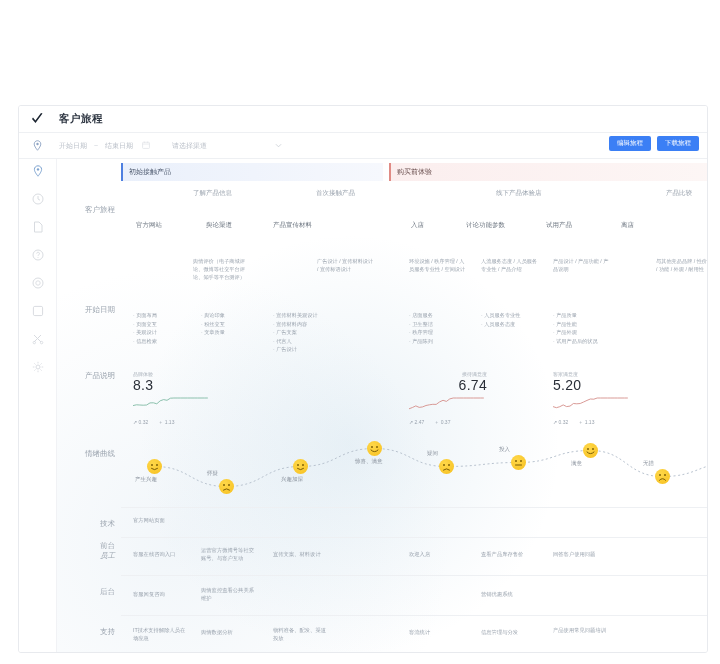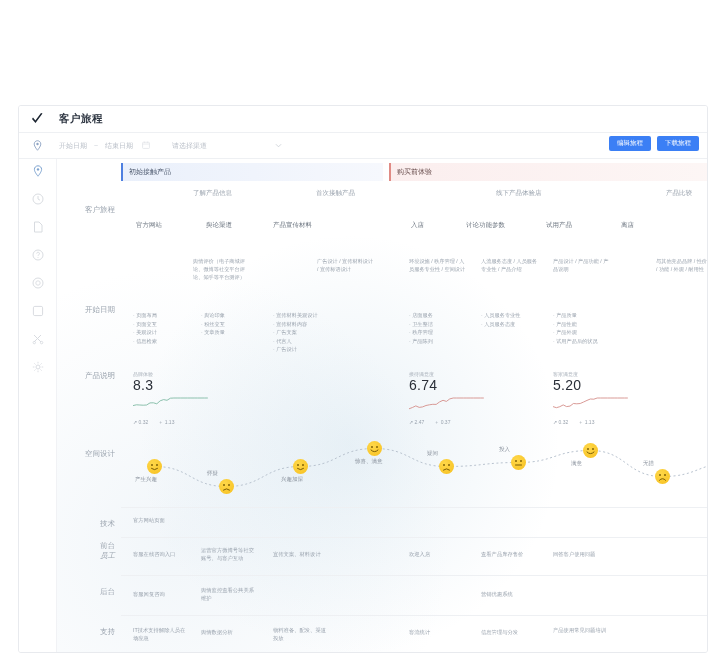--- a/index.html
+++ b/index.html
@@ -183,21 +183,21 @@
             </svg>
         </div>
       </div>
 
       <div class="content">
 
         <div class="rowlabels">
             <div class="rl" style="top: 46px;">客户旅程</div>
             <div class="rl" style="top: 146px;">开始日期</div>
             <div class="rl" style="top: 212px;">产品说明</div>
-            <div class="rl" style="top: 290px;">空间设计</div>
+            <div class="rl" style="top: 290px;">情绪曲线</div>
             <div class="rl" style="top: 360px;">技术</div>
             <div class="rl" style="top: 382px;">前台</div>
             <div class="rl" style="top: 392px; font-style: italic;">员工</div>
             <div class="rl" style="top: 428px;">后台</div>
             <div class="rl" style="top: 468px;">支持</div>
           </div>
 
         <div class="grid">
           <div class="stagebar">
               <div class="stage blue" style="position: absolute; left: 0px; width: 262px;">初始接触产品</div>
@@ -267,21 +267,21 @@
                 <div class="mlbl">品牌体验</div>
                 <div class="mval">8.3</div>
                 <div class="spark"><svg width="78" height="22" viewBox="0 0 78 22">
                     <polyline points="0.0,9.6 3.4,8.8 6.8,9.0 10.2,9.2 13.6,9.0 17.0,6.9 20.4,6.8 23.8,7.8 27.2,4.8 30.6,3.6 34.0,4.3 37.4,2.2 40.8,2.0 44.2,2.0 47.6,2.0 51.0,2.0 54.4,2.0 57.8,2.0 61.2,2.0 64.6,2.0 68.0,2.0 71.4,2.0 74.8,2.0" fill="none" stroke="#7fbaa4" stroke-width="0.9"></polyline>
                   </svg></div>
                 <div class="mfoot">
                   <span>↗ 0.32</span>
                   <span>＋ 1.13</span>
                 </div>
               </div>
-              <div class="mcard" style="left: 288px; top: 212px;">
+              <div class="mcard" style="left: 288px; top: 212px; text-align: right;">
                 <div class="mlbl">接待满意度</div>
                 <div class="mval">6.74</div>
                 <div class="spark"><svg width="78" height="22" viewBox="0 0 78 22">
                     <polyline points="0.0,12.8 3.4,11.5 6.8,9.9 10.2,11.4 13.6,10.9 17.0,9.5 20.4,8.8 23.8,8.3 27.2,8.4 30.6,5.9 34.0,4.3 37.4,5.4 40.8,2.9 44.2,2.0 47.6,2.0 51.0,2.0 54.4,2.0 57.8,2.0 61.2,2.0 64.6,2.0 68.0,2.0 71.4,2.0 74.8,2.0" fill="none" stroke="#d58f8a" stroke-width="0.9"></polyline>
                   </svg></div>
                 <div class="mfoot">
                   <span>↗ 2.47</span>
                   <span>＋ 0.37</span>
                 </div>
               </div>

